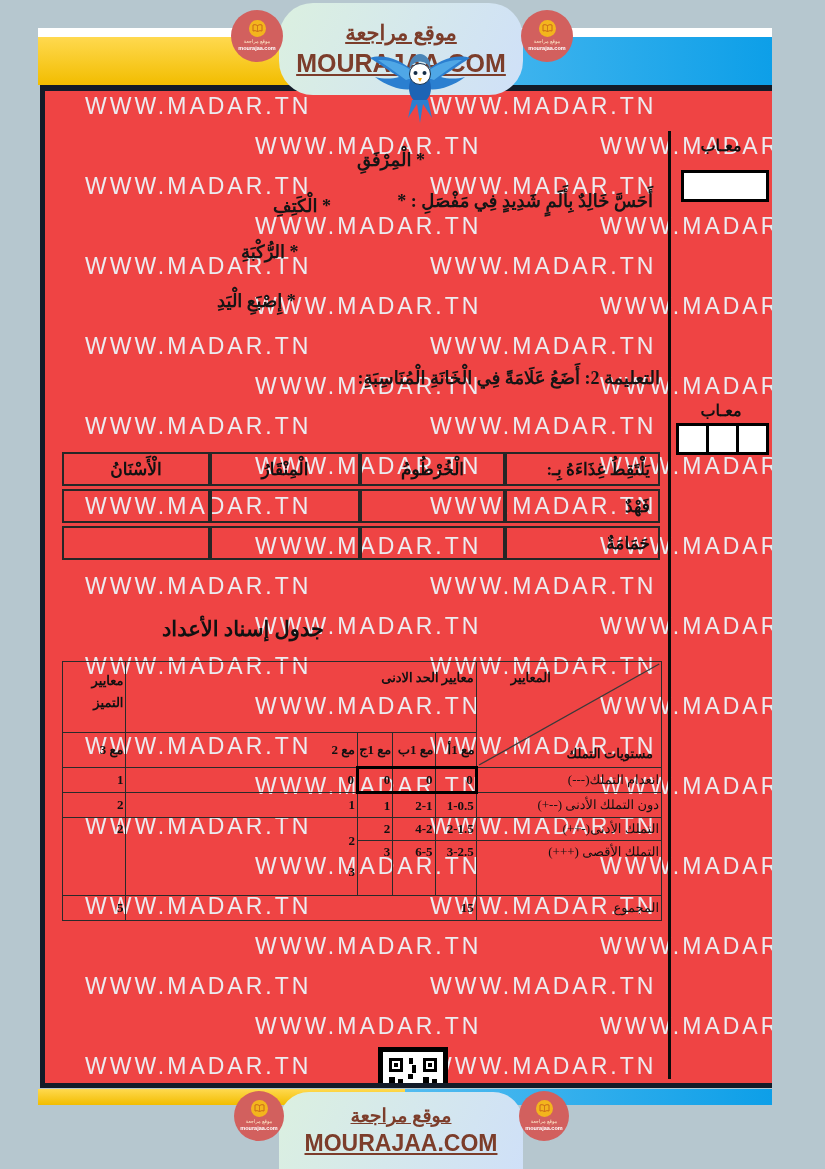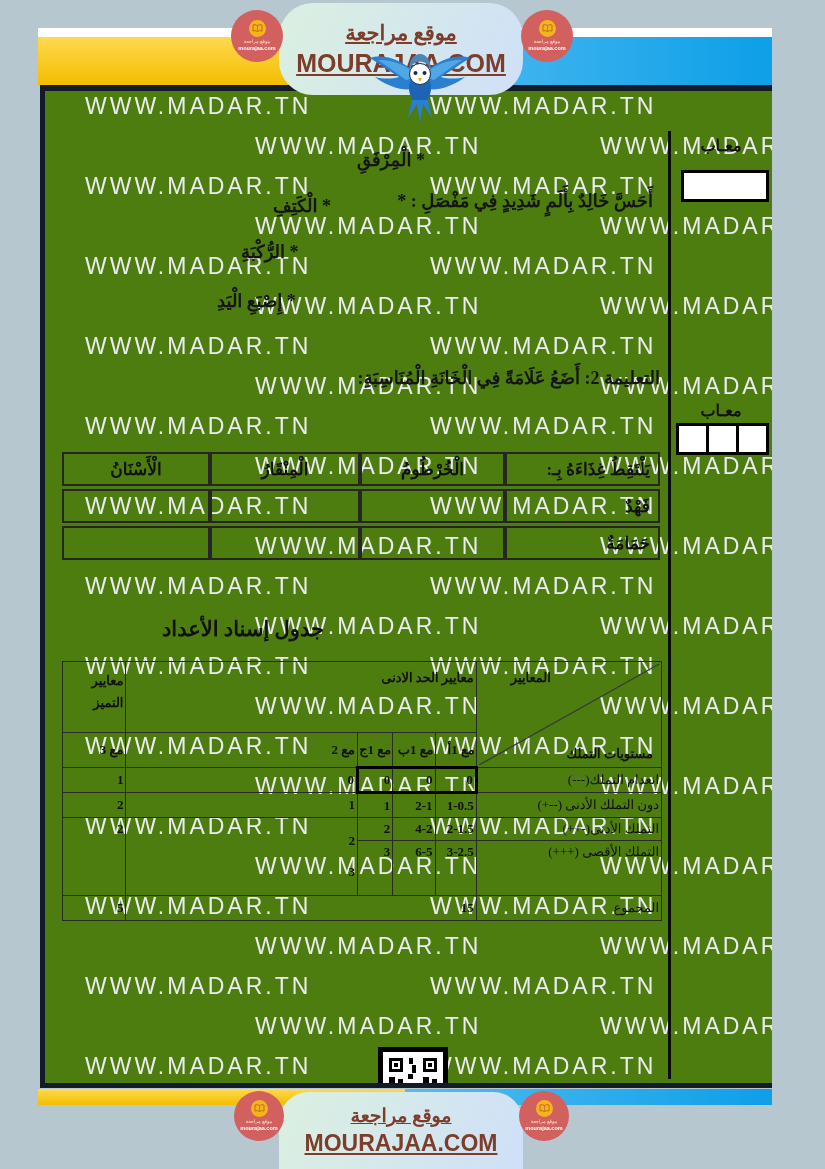--- a/index.html
+++ b/index.html
@@ -26,21 +26,21 @@
   .logo{
     position:absolute;background:#d2605e;border-radius:50%;z-index:7;
     display:flex;flex-direction:column;align-items:center;justify-content:center;text-align:center;
   }
   .logo .badge{width:17px;height:17px;background:#f3b51d;border-radius:50%;display:flex;align-items:center;justify-content:center;margin-bottom:2px;}
   .logo .l1{font-size:5px;color:#ffe9c9;line-height:6px;}
   .logo .l2{font-family:"Liberation Sans",sans-serif;font-size:5.5px;color:#ffffff;font-weight:700;line-height:7px;}
   
   .page{
     position:absolute;left:40px;top:85px;width:732px;height:1003px;box-sizing:border-box;
-    background:#4d7c0f;border-left:5px solid #131b28;border-top:6px solid #131b28;border-bottom:5px solid #131b28;
+    background:#ef4444;border-left:5px solid #131b28;border-top:6px solid #131b28;border-bottom:5px solid #131b28;
     overflow:hidden;
   }
   .wm{
     position:absolute;font-family:"Liberation Sans",sans-serif;font-size:23px;letter-spacing:3px;
     color:#ececf0;white-space:nowrap;z-index:0;font-weight:400;
   }
   .abs{position:absolute;z-index:2;}
   .sep{position:absolute;left:623px;top:40px;width:3px;height:948px;background:#0c0c0c;z-index:2;}
   .score-label{font-size:16px;font-weight:700;text-align:center;color:#111;}
   .score-box1{width:82px;height:26px;border:3px solid #000;background:#fff;}

